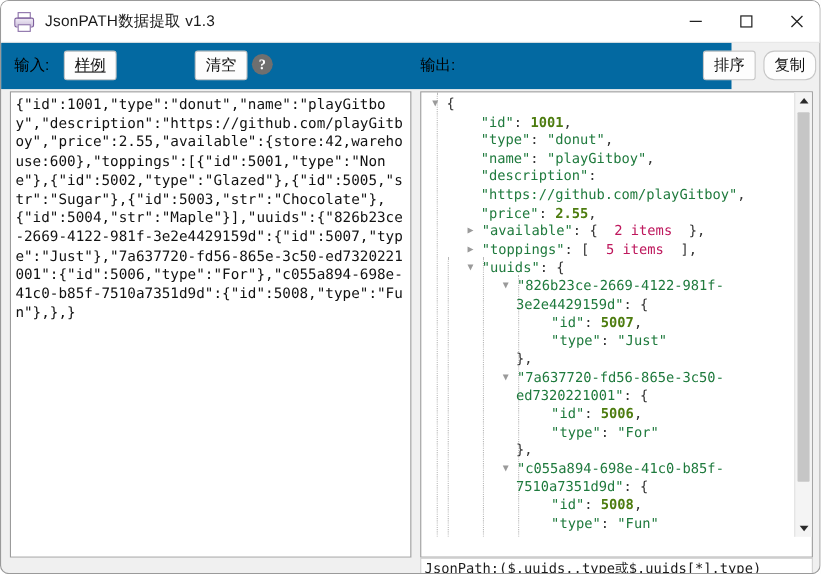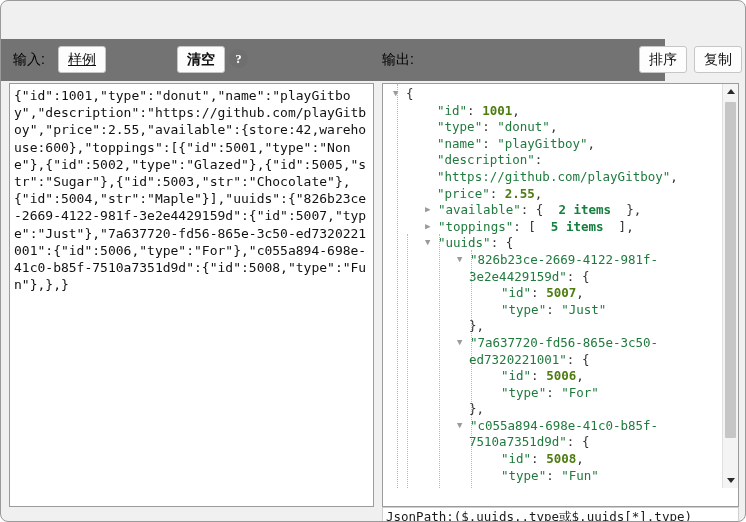--- a/index.html
+++ b/index.html
@@ -67,21 +67,21 @@
     width: 46px; height: 38px;
     display: flex; align-items: center; justify-content: center;
     color: #202020;
   }
   .win-btn svg { display: block; }
 
   
   .toolbar {
     position: absolute; left: 0; top: 38px;
     width: 664px; height: 42px;
-    background: #737373;
+    background: #0369a1;
     box-sizing: border-box;
   }
   .tb-label {
     position: absolute;
     font-size: 14px; color: #000;
     top: 12px;
   }
   .btn {
     position: absolute; top: 7px;
     height: 27px;
@@ -196,21 +196,21 @@
     font-family: "DejaVu Sans Mono", monospace;
     font-size: 12.5px;
     line-height: 16.6px;
     white-space: pre;
   }
   .tl { position: relative; height: 16.6px; white-space: pre; }
   .k  { color: #1f7a3d; }
   .s  { color: #1f7a3d; }
   .n  { color: #4d7c0f; font-weight: bold; }
   .p  { color: #333333; }
-  .cnt{ color: #15803d; font-weight: bold; }
+  .cnt{ color: #be185d; }
   .tw { color: #9a9a9a; font-size: 9px; position: relative; top: -2px; }
 
   .guide {
     position: absolute; top: 0;
     width: 0; border-left: 1px dotted #b9b9b9;
     height: 404px;
   }
 
   
   .vscroll {
@@ -263,45 +263,71 @@
     position: absolute; left: 8px; top: 506px;
     width: 365px; height: 14px;
     background: #f0f0f0;
   }
 </style>
 </head>
 <body>
 
 <div id="app">
 
+  <div class="titlebar">
+    <div class="app-icon">
+      <div class="top"></div>
+      <div class="body"></div>
+      <div class="paper"></div>
+    </div>
+    <div class="win-title">JsonPATH数据提取 v1.3</div>
+    <div class="win-buttons">
+      <div class="win-btn">
+        <svg width="13" height="13" viewBox="0 0 13 13">
+            <line x1="1" y1="6.5" x2="12" y2="6.5" stroke="#202020" stroke-width="1.1"></line>
+          </svg>
+      </div>
+      <div class="win-btn">
+        <svg width="13" height="13" viewBox="0 0 13 13">
+            <rect x="1.5" y="1.5" width="10" height="10" fill="none" stroke="#202020" stroke-width="1.1"></rect>
+          </svg>
+      </div>
+      <div class="win-btn">
+        <svg width="13" height="13" viewBox="0 0 13 13">
+            <line x1="1.5" y1="1.5" x2="11.5" y2="11.5" stroke="#202020" stroke-width="1.1"></line>
+            <line x1="11.5" y1="1.5" x2="1.5" y2="11.5" stroke="#202020" stroke-width="1.1"></line>
+          </svg>
+      </div>
+    </div>
+  </div>
 
   <div class="toolbar">
     <div class="tb-label" style="left:12px;">输入:</div>
     <div class="btn" style="left:57px; width:48px;text-decoration:underline;">样例</div>
-    <div class="btn" style="left:176px; width:48px;font-weight:bold;">清空</div>
+    <div class="btn" style="left:176px; width:48px;">清空</div>
     <div class="help-icon">?</div>
 
     <div class="tb-label" style="left:381px;">输出:</div>
 
     <div class="slider">
       <div class="track-left"></div>
       <div class="track-right"></div>
       <div class="handle"></div>
     </div>
 
     <div class="spinner">
       <div class="val">4 空格</div>
       <div class="arrows">
         <div class="tri-up"></div>
         <div class="tri-dn"></div>
       </div>
     </div>
 
     <div class="btn" style="left:638px; width:48px;">排序</div>
-    <div class="btn" style="left:693px; width:48px;">复制</div>
+    <div class="btn" style="left:693px; width:48px;border-radius:10px;">复制</div>
   </div>
 
   <div class="input-panel">
     <div class="input-text">{"id":1001,"type":"donut","name":"playGitboy","description":"https://github.com/playGitboy","price":2.55,"available":{store:42,warehouse:600},"toppings":[{"id":5001,"type":"None"},{"id":5002,"type":"Glazed"},{"id":5005,"str":"Sugar"},{"id":5003,"str":"Chocolate"},{"id":5004,"str":"Maple"}],"uuids":{"826b23ce-2669-4122-981f-3e2e4429159d":{"id":5007,"type":"Just"},"7a637720-fd56-865e-3c50-ed7320221001":{"id":5006,"type":"For"},"c055a894-698e-41c0-b85f-7510a7351d9d":{"id":5008,"type":"Fun"},},}</div>
   </div>
 
   <div class="output-panel">
     <div class="tree-wrap">
       <div class="guide" style="left:14px;"></div>
       <div class="guide" style="left:24px; top:150px; height:254px;"></div>

